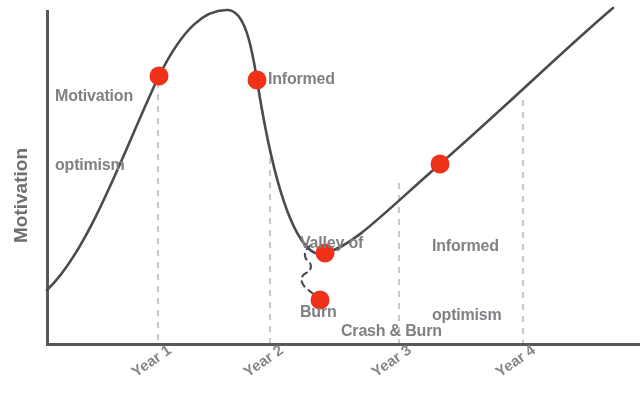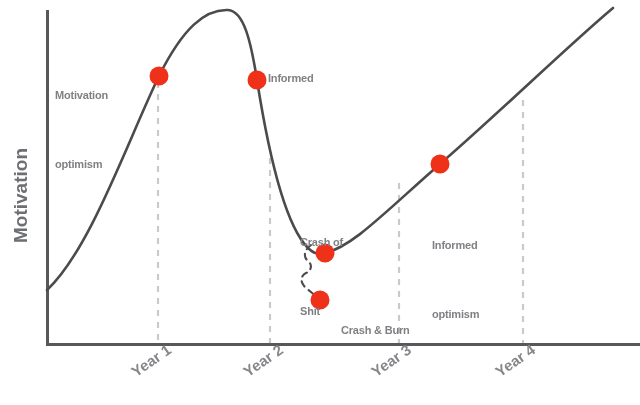--- a/index.html
+++ b/index.html
@@ -9,21 +9,21 @@
     font-family:"Liberation Sans", sans-serif;
     overflow:hidden;
     position:relative;
   }
   #stage{position:absolute;left:0;top:0;width:640px;height:405px;}
   svg.layer{position:absolute;left:0;top:0;width:640px;height:405px;}
   .lbl{
     position:absolute;
     color:#808185;
     font-family:"Liberation Sans", sans-serif;
-    font-size:11px;
+    font-size:16px;
     font-weight:600;
     line-height:21px;
     letter-spacing:-0.2px;
     white-space:pre;
   }
   .lbl.two{line-height:23px;}
   .ylabel{
     position:absolute;
     color:#6e6f72;
     font-family:"Liberation Sans", sans-serif;
@@ -94,22 +94,22 @@
   <div class="lbl two" style="left:55px; top:38px;">
     <div>Motivation</div>
     <div>optimism</div>
   </div>
 
   <div class="lbl two" style="left:268px; top:21px;">
     <div>Informed</div>
   </div>
 
   <div class="lbl two" style="left:300px; top:185px;">
-    <div>Crash of</div>
-    <div>Shit</div>
+    <div>Valley of</div>
+    <div>Burn</div>
   </div>
 
   <div class="lbl two" style="left:432px; top:188px;">
     <div>Informed</div>
     <div>optimism</div>
   </div>
 
   <div class="lbl" style="left:341px; top:300px;margin-top:20px;">Crash &amp; Burn</div>
 
   <div class="xtick" style="left:128px; top:366px;">Year 1</div>

